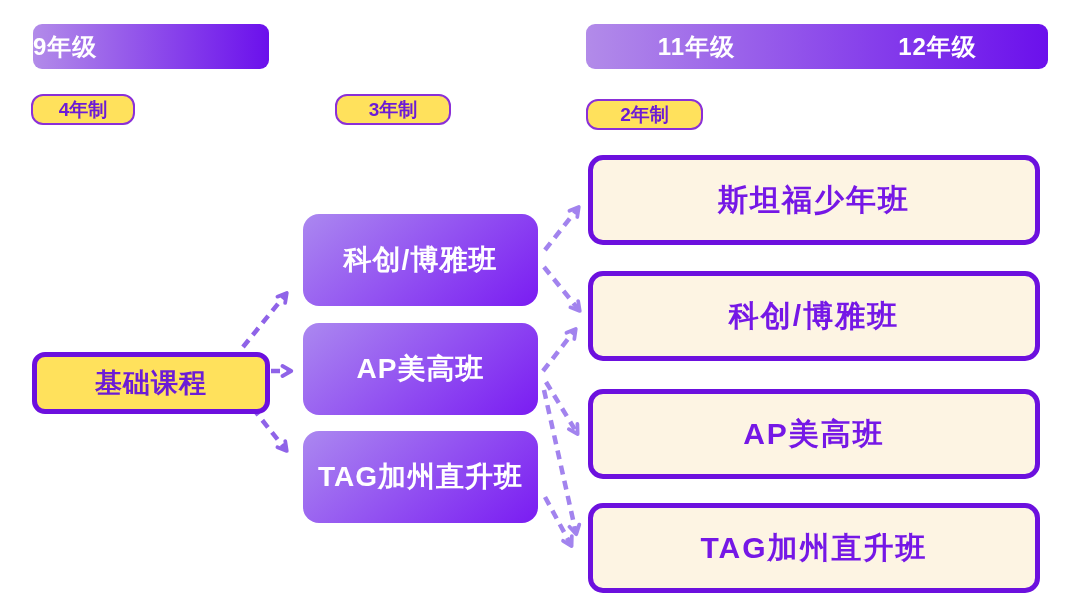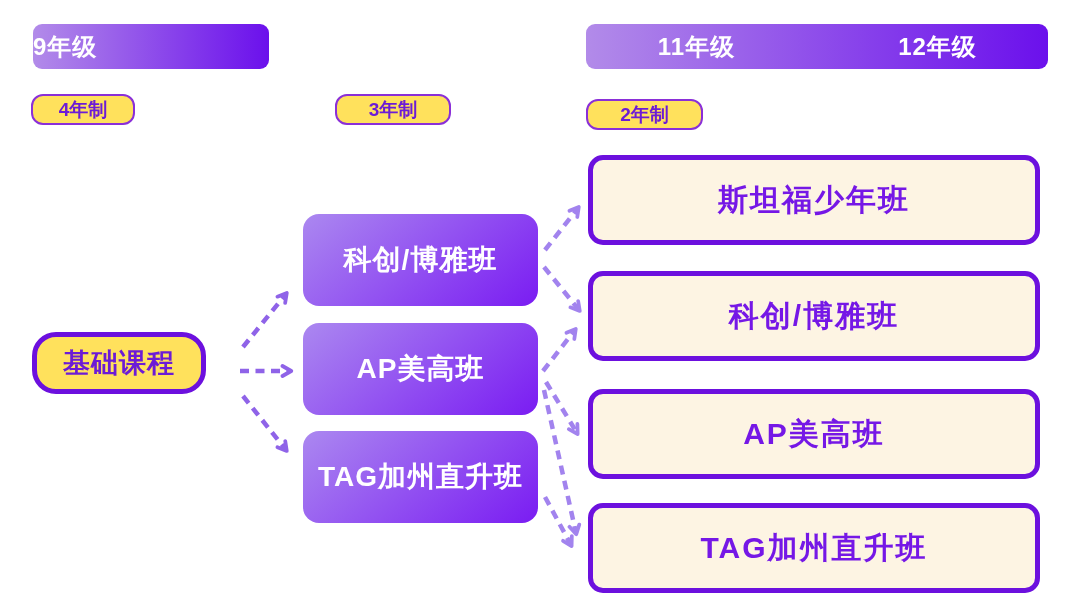--- a/index.html
+++ b/index.html
@@ -27,24 +27,24 @@
   .duration-badge{
     position:absolute;height:31px;box-sizing:border-box;
     background:var(--yellow,#ffe15c);
     border:2px solid var(--badge-border,#8a2fd8);
     border-radius:12px;
     display:flex;align-items:center;justify-content:center;
     color:var(--text-purple,#6c1bd6);font-weight:bold;font-size:19px;
   }
 
   .base-node{
-    position:absolute;left:32px;top:332px;width:174px;height:62px;box-sizing:border-box;
+    position:absolute;left:32px;top:352px;width:238px;height:62px;box-sizing:border-box;
     background:var(--yellow,#ffe15c);
     border:5px solid var(--border-purple,#6c10de);
-    border-radius:24px;
+    border-radius:13px;
     display:flex;align-items:center;justify-content:center;
     color:var(--text-purple,#6c1bd6);font-weight:bold;font-size:27px;letter-spacing:1px;
   }
 
   .mid-node{
     position:absolute;left:303px;width:235px;height:92px;
     background:linear-gradient(140deg,var(--box-grad-light,#ab88f0),var(--box-grad-dark,#7a1cf2));
     border-radius:16px;
     display:flex;align-items:center;justify-content:center;
     color:#ffffff;font-weight:bold;font-size:28px;letter-spacing:1px;

